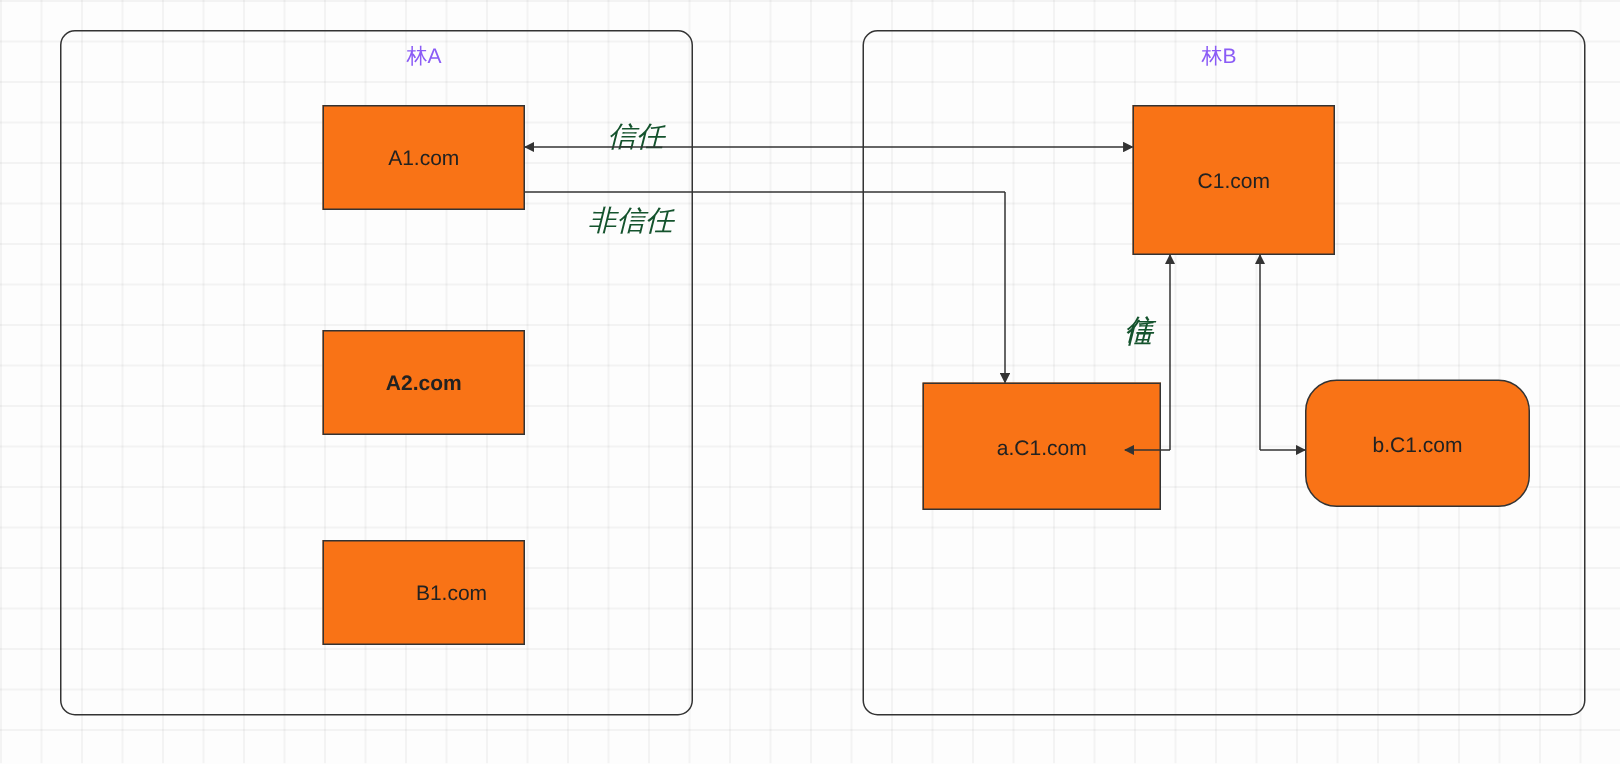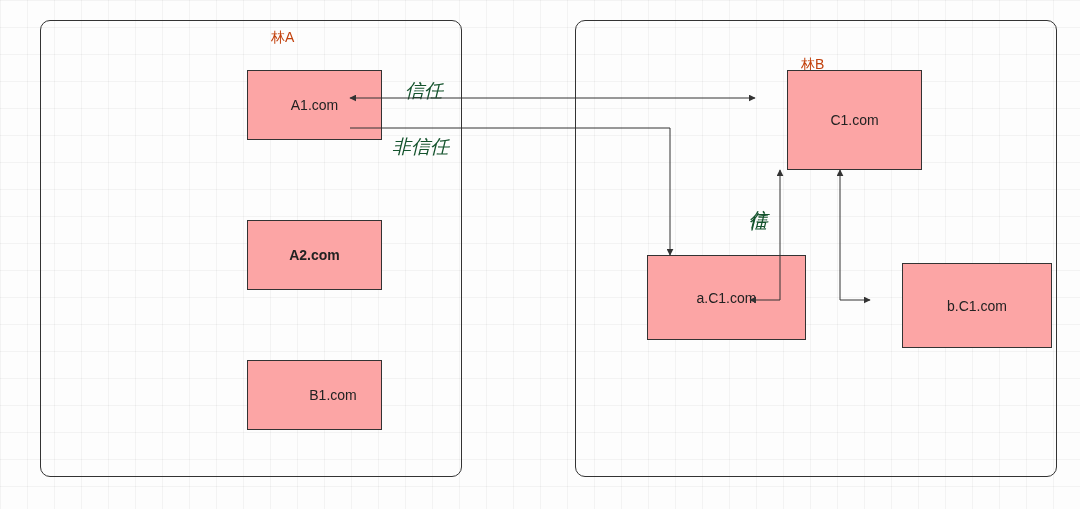--- a/index.html
+++ b/index.html
@@ -24,34 +24,33 @@
   }
   .forest {
     position: absolute;
     border: 1px solid #333;
     border-radius: 10px;
     background: transparent;
   }
   .forest-title {
     position: absolute;
     font-size: 14px;
-    color: #c2410c;
+    color: #8b5cf6;
     white-space: nowrap;
   }
   .node {
     position: absolute;
     border: 1px solid #333;
-    background: #fca5a5;
+    background: #f97316;
     display: flex;
     align-items: center;
     justify-content: center;
     font-size: 14px;
     color: #222;
     box-sizing: border-box;
-    margin-left: 32px;
   }
   .edge-label {
     position: absolute;
     font-size: 19px;
     color: #14532d;
     background: transparent;
     white-space: nowrap;
     font-style: italic;
   }
   svg.edges {
@@ -69,34 +68,34 @@
 </head>
 <body>
 
 <div class="grid-bg"></div>
 
 <div class="forest" style="left:40px; top:20px; width:420px; height:455px;">
   <div class="forest-title" style="left:230px; top:8px;">林A</div>
 </div>
 
 <div class="forest" style="left:575px; top:20px; width:480px; height:455px;">
-  <div class="forest-title" style="left:225px; top:8px;margin-top:27px;">林B</div>
+  <div class="forest-title" style="left:225px; top:8px;">林B</div>
 </div>
 
 <div class="node" style="left:215px; top:70px; width:135px; height:70px;">A1.com</div>
 
 <div class="node" style="left:215px; top:220px; width:135px; height:70px;font-weight:bold;">A2.com</div>
 
 <div class="node" style="left:215px; top:360px; width:135px; height:70px;padding-left:37px;">B1.com</div>
 
 <div class="node" style="left:755px; top:70px; width:135px; height:100px;">C1.com</div>
 
 <div class="node" style="left:615px; top:255px; width:159px; height:85px;">a.C1.com</div>
 
-<div class="node" style="left:870px; top:263px; width:150px; height:85px;">b.C1.com</div>
+<div class="node" style="left:870px; top:253px; width:150px; height:85px;border-radius:21px;">b.C1.com</div>
 
 <div class="edge-label" style="left:405px; top:78px;">信任</div>
 
 <div class="edge-label" style="left:392px; top:134px;">非信任</div>
 
 <div class="edge-label" style="left:745px; top:195px; writing-mode:vertical-rl; letter-spacing:2px;">信任</div>
 
 <svg class="edges">
   <defs>
     <marker id="arrow-end" viewBox="0 0 10 10" refX="9" refY="5" markerWidth="7" markerHeight="7" orient="auto-start-reverse">

